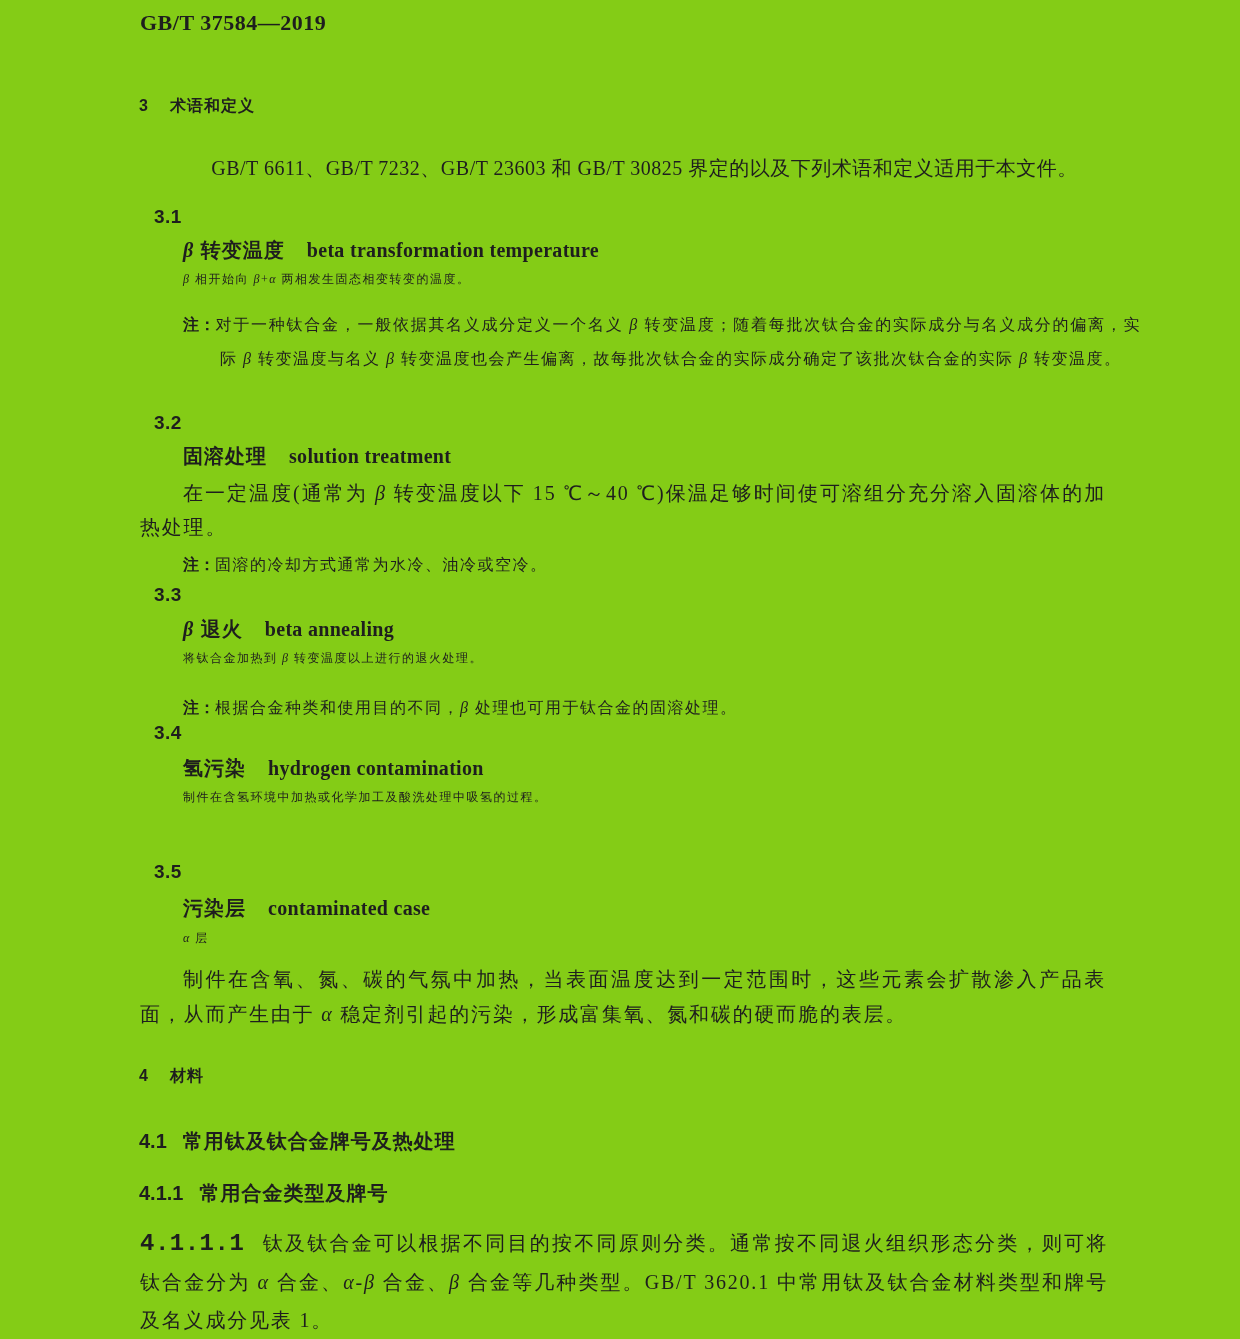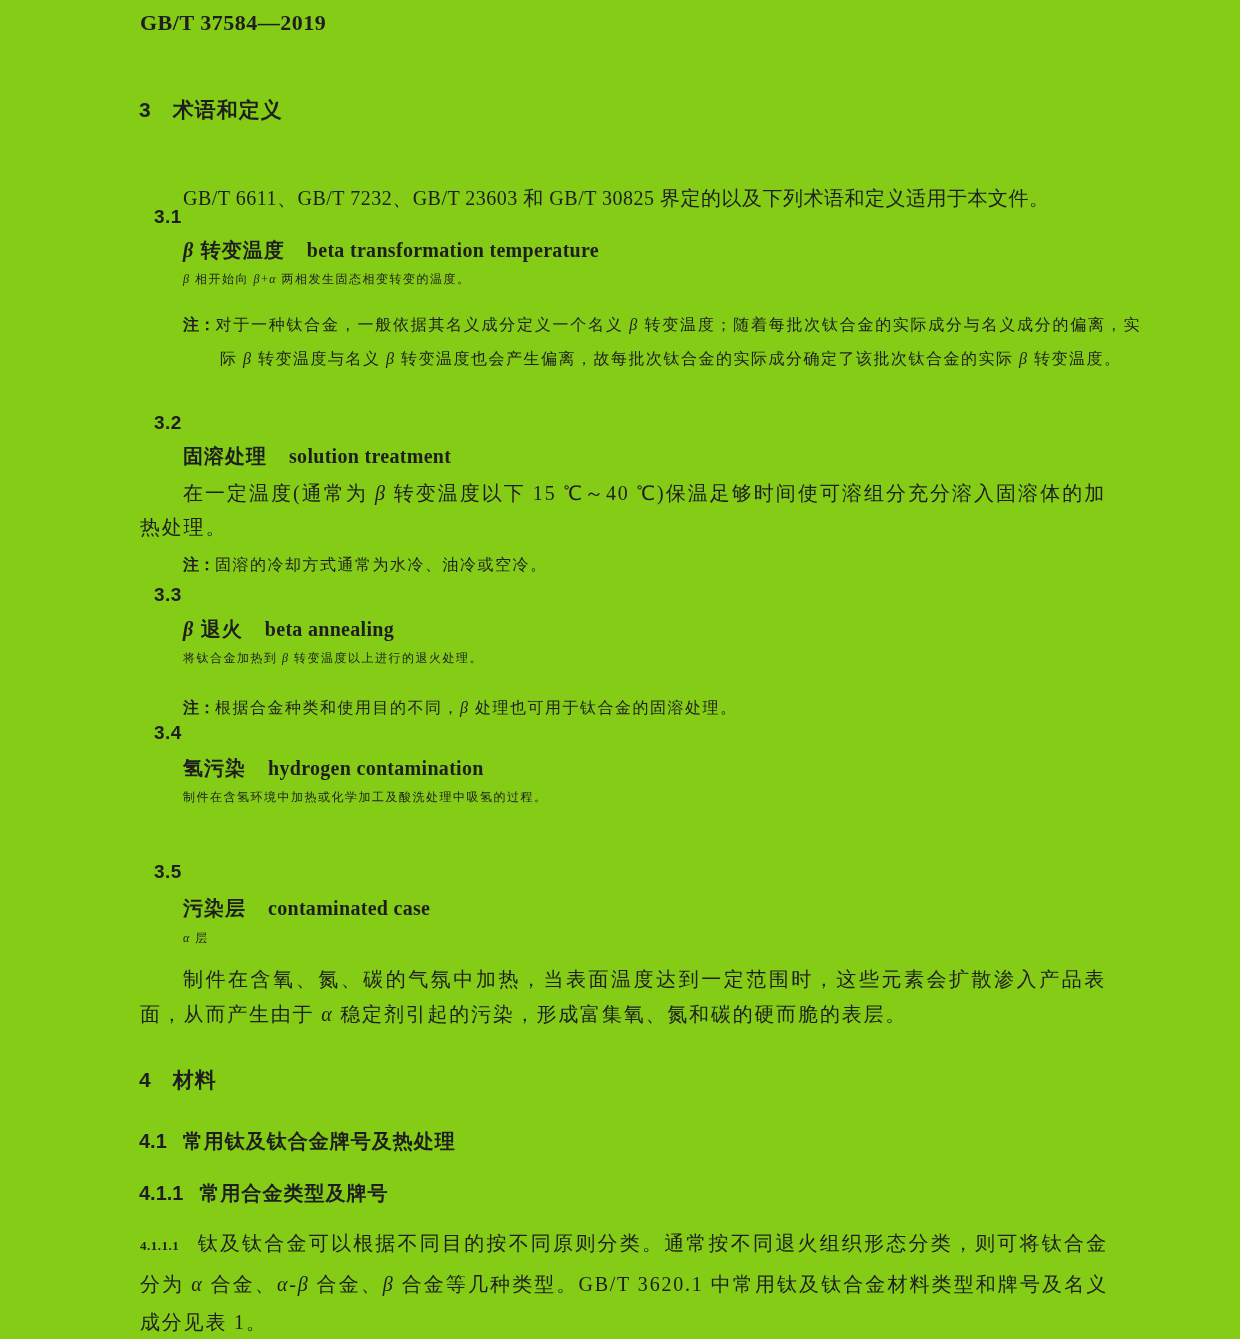--- a/index.html
+++ b/index.html
@@ -9,21 +9,21 @@
     font-family:"Liberation Serif", serif;
   }
   .abs { position:absolute; }
   .doc-num {
     left:140px; top:10px;
     font-family:"Liberation Serif", serif;
     font-weight:bold; font-size:22px; letter-spacing:0.5px;
   }
   .h-main {
     font-family:"Liberation Sans", sans-serif;
-    font-weight:bold; font-size:21px; letter-spacing:1px;
+    font-weight:bold; font-size:16px; letter-spacing:1px;
     left:139px;
   }
   .h-main .h-num { margin-right:22px; letter-spacing:0; }
   .h-sub {
     font-family:"Liberation Sans", sans-serif;
     font-weight:bold; font-size:20px; letter-spacing:1px;
     left:139px;
   }
   .h-sub .h-num { margin-right:16px; letter-spacing:0; }
   .clause-id {
@@ -53,22 +53,22 @@
     font-size:20px; line-height:34px; letter-spacing:1.8px;
     text-align:justify; text-indent:43px;
   }
   .para-35 { line-height:35px; }
   .para-num {
     left:140px; width:968px;
     font-size:20px; line-height:38px; letter-spacing:1.8px;
     text-align:justify; text-indent:0;
   }
   .para-num .clause-inline {
-    font-family:Liberation Serif, serif;
-    font-weight:bold; font-size:13px; letter-spacing:0.5px;
+    font-family:Liberation Mono, monospace;
+    font-weight:bold; font-size:24px; letter-spacing:0.5px;
     margin-right:18px;
   }
   .note {
     left:183px; width:921px;
     font-size:16px; line-height:34px; letter-spacing:1.5px;
     padding-left:37px; text-indent:-37px; text-align:justify;
   }
   .note-label {
     font-family:"Liberation Sans", sans-serif;
     font-weight:bold; letter-spacing:0;
@@ -79,21 +79,21 @@
 <body>
 
 <div class="page">
 
   <div class="abs doc-num">GB/T 37584—2019</div>
 
   <div class="abs h-main" style="top:96px;">
     <span class="h-num">3</span><span>术语和定义</span>
   </div>
 
-  <div class="abs intro" style="top:183px;">GB/T 6611、GB/T 7232、GB/T 23603 和 GB/T 30825 界定的以及下列术语和定义适用于本文件。</div>
+  <div class="abs intro" style="top:153px;text-align:center;">GB/T 6611、GB/T 7232、GB/T 23603 和 GB/T 30825 界定的以及下列术语和定义适用于本文件。</div>
 
   <div class="abs clause-id" style="top:206px;">3.1</div>
   <div class="abs term-head" style="top:237px;">
     <span class="term-zh"><i class="gk">β</i> 转变温度</span><span class="term-en">beta transformation temperature</span>
   </div>
   <div class="abs def" style="top:271px;"><i class="gk">β</i> 相开始向 <i class="gk">β</i>+<i class="gk">α</i> 两相发生固态相变转变的温度。</div>
   <div class="abs note" style="top:308px;">
     <span class="note-label">注：</span><span>对于一种钛合金，一般依据其名义成分定义一个名义 <i class="gk">β</i> 转变温度；随着每批次钛合金的实际成分与名义成分的偏离，实际 <i class="gk">β</i> 转变温度与名义 <i class="gk">β</i> 转变温度也会产生偏离，故每批次钛合金的实际成分确定了该批次钛合金的实际 <i class="gk">β</i> 转变温度。</span>
   </div>
 

